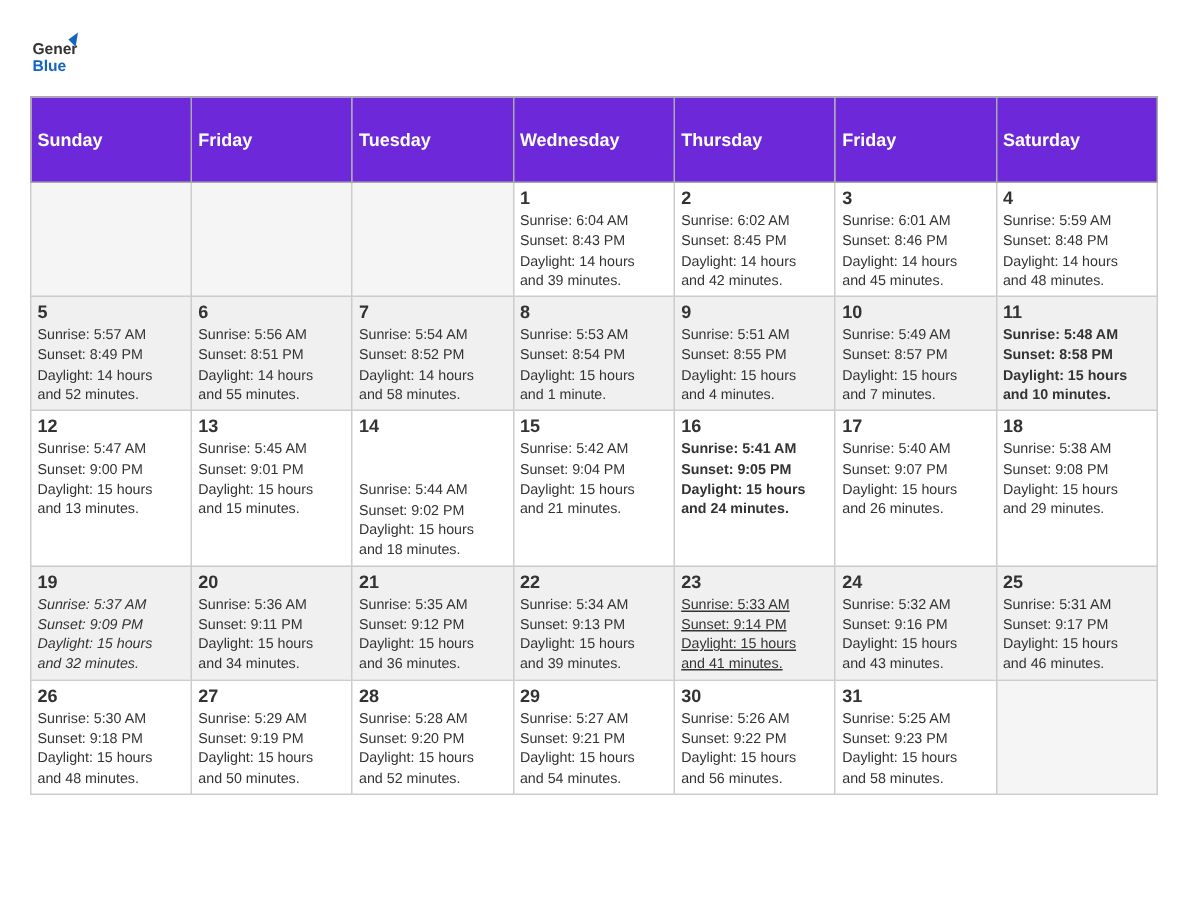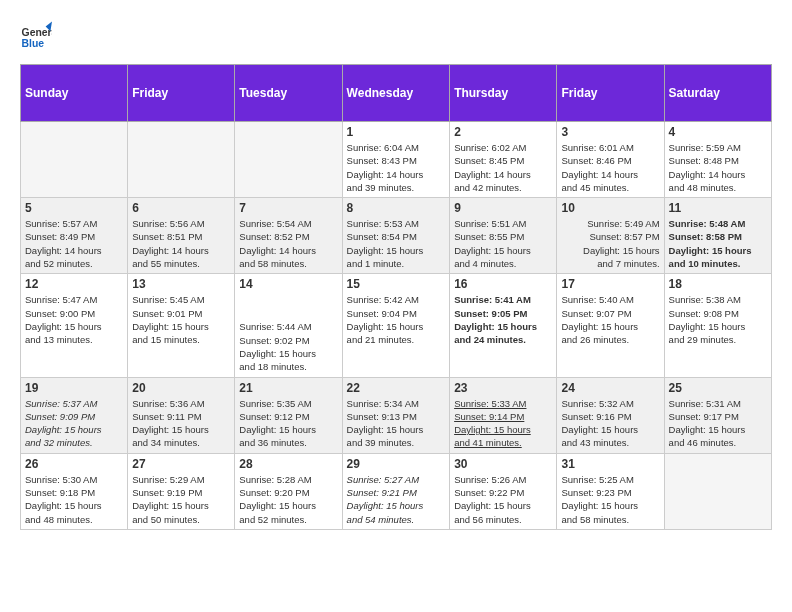--- a/index.html
+++ b/index.html
@@ -180,21 +180,21 @@
         </td>
         <td>
           <div class="day-number">9</div>
           <div class="day-info" style="white-space: pre-line;">Sunrise: 5:51 AM
 Sunset: 8:55 PM
 Daylight: 15 hours
 and 4 minutes.</div>
         </td>
         <td>
           <div class="day-number">10</div>
-          <div class="day-info" style="white-space: pre-line; text-align: right;">Sunrise: 5:49 AM
+          <div class="day-info" style="white-space: pre-line;">Sunrise: 5:49 AM
 Sunset: 8:57 PM
 Daylight: 15 hours
 and 7 minutes.</div>
         </td>
         <td>
           <div class="day-number">11</div>
           <div class="day-info" style="white-space: pre-line; font-weight: bold;">Sunrise: 5:48 AM
 Sunset: 8:58 PM
 Daylight: 15 hours
 and 10 minutes.</div>
@@ -319,21 +319,21 @@
         </td>
         <td>
           <div class="day-number">28</div>
           <div class="day-info" style="white-space: pre-line;">Sunrise: 5:28 AM
 Sunset: 9:20 PM
 Daylight: 15 hours
 and 52 minutes.</div>
         </td>
         <td>
           <div class="day-number">29</div>
-          <div class="day-info" style="white-space: pre-line; font-style: italic;">Sunrise: 5:27 AM
+          <div class="day-info" style="white-space: pre-line;">Sunrise: 5:27 AM
 Sunset: 9:21 PM
 Daylight: 15 hours
 and 54 minutes.</div>
         </td>
         <td>
           <div class="day-number">30</div>
           <div class="day-info" style="white-space: pre-line;">Sunrise: 5:26 AM
 Sunset: 9:22 PM
 Daylight: 15 hours
 and 56 minutes.</div>

